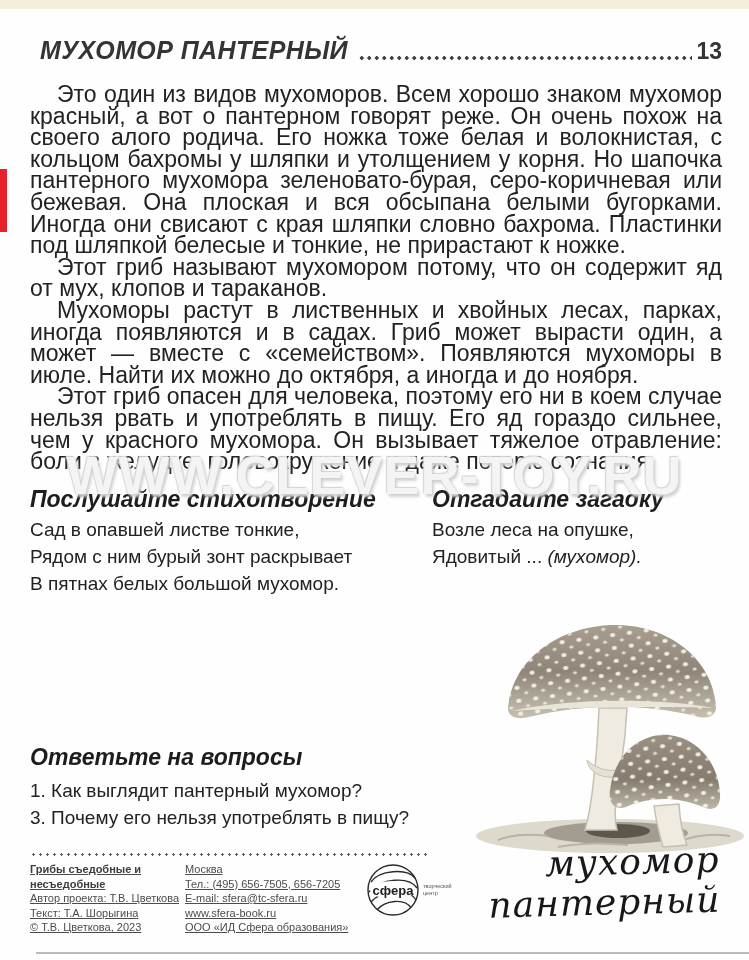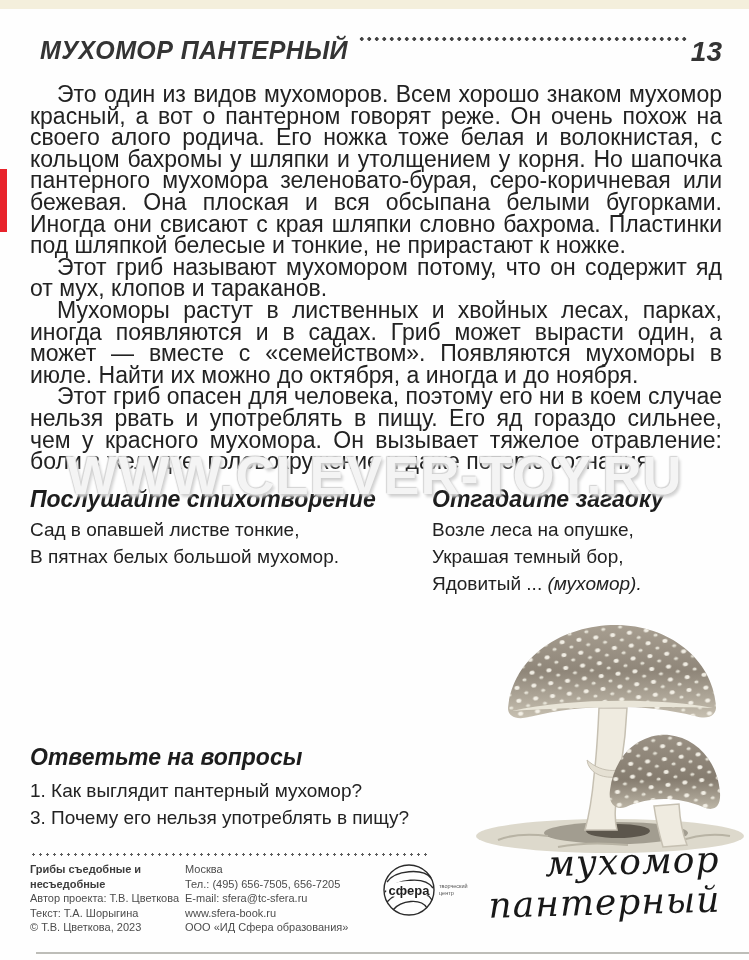--- a/index.html
+++ b/index.html
@@ -12,35 +12,35 @@
     font-family:"Liberation Sans",sans-serif;
     color:#222;
   }
   .top-edge{position:absolute;top:0;left:0;width:749px;height:9px;background:#f4efdc;}
   .bottom-edge-line{position:absolute;top:952px;left:36px;width:713px;height:2px;background:#bdbdb8;}
   .red-mark{position:absolute;top:169px;left:0;width:7px;height:63px;background:#e8232b;}
 
   
   .title-row{
     position:absolute;top:36px;left:40px;right:27px;
-    display:flex;align-items:flex-start;
+    display:flex;align-items:flex-end;
   }
   .title-text{
     font-weight:bold;font-style:italic;
     font-size:25px;letter-spacing:.4px;color:#343434;
     white-space:nowrap;
   }
   .title-leader{
     flex:1;height:6px;margin:0 4px 4px 10px;
     background-image:radial-gradient(circle,#424242 1.7px,transparent 2px);
     background-size:7.5px 6px;background-repeat:repeat-x;background-position:0 100%;
   }
   .page-number{
-    font-weight:bold;font-style:italic;
-    font-size:28px;color:#343434;
+    font-weight:bold;
+    font-size:23px;color:#343434;
   }
 
   
   .article{
     position:absolute;top:84px;left:30px;width:692px;
     font-size:23px;line-height:21.6px;
     text-align:justify;
   }
   .article p{margin:0;text-indent:27px;}
 
@@ -68,32 +68,32 @@
   
   .questions-block{position:absolute;top:744px;left:30px;width:430px;font-size:19px;line-height:27.5px;}
   .questions-block .col-heading{margin-bottom:5px;}
 
   
   .mushroom-art{position:absolute;top:612px;left:468px;width:277px;height:243px;}
 
   
   .footer{
     position:absolute;top:853px;left:30px;width:692px;
-    font-size:11px;line-height:14.5px;color:#4c4c4c;
+    font-size:11px;line-height:14.5px;color:#4c4c4c;text-decoration:underline;
   }
   .footer-dots{
     width:398px;height:3px;margin-bottom:6px;
     background-image:radial-gradient(circle,#5a5a5a 1.1px,transparent 1.35px);
     background-size:7px 3px;background-repeat:repeat-x;
   }
   .footer-cols{display:flex;align-items:flex-start;}
   .footer-col1{width:155px;}
   .footer-col2{width:172px;}
   .footer-series{font-weight:bold;color:#3d3d3d;}
-  .footer-logo{margin-left:24px;}
+  .footer-logo{margin-left:8px;}
 
   
   .caption{
     position:absolute;top:843px;left:460px;width:260px;
     text-align:right;
     font-family:"DejaVu Serif","Liberation Serif",serif;
     font-style:italic;font-size:36px;line-height:40px;
     color:#181818;letter-spacing:1px;
     transform:rotate(-1.5deg);
   }
@@ -117,27 +117,27 @@
     <p>Этот гриб называют мухомором потому, что он содержит яд от мух, клопов и тараканов.</p>
     <p>Мухоморы растут в лиственных и хвойных лесах, парках, иногда появляются и в садах. Гриб может вырасти один, а может — вместе с «семейством». Появляются мухоморы в июле. Найти их можно до октября, а иногда и до ноября.</p>
     <p>Этот гриб опасен для человека, поэтому его ни в коем случае нельзя рвать и употреблять в пищу. Его яд гораздо сильнее, чем у красного мухомора. Он вызывает тяжелое отравление: боли в желудке, головокружение и даже потерю сознания.</p>
   </div>
 
   <div class="watermark">WWW.CLEVER-TOY.RU</div>
 
   <div class="col-block poem-block">
     <div class="col-heading">Послушайте стихотворение</div>
     <span class="col-line">Сад в опавшей листве тонкие,</span>
+    <span class="col-line">Рядом с ним бурый зонт раскрывает</span>
     <span class="col-line">В пятнах белых большой мухомор.</span>
   </div>
 
   <div class="col-block riddle-block">
     <div class="col-heading">Отгадайте загадку</div>
     <span class="col-line">Возле леса на опушке,</span>
-    <span class="col-line">Украшая темный бор,</span>
     <span class="col-line"><span>Ядовитый ... </span><span class="answer-italic">(мухомор).</span></span>
   </div>
 
   <svg class="mushroom-art" viewBox="0 0 277 243" xmlns="http://www.w3.org/2000/svg">
     <defs>
       <pattern id="spots" width="17" height="13" patternUnits="userSpaceOnUse" patternTransform="rotate(-8)">
         <ellipse cx="4" cy="4" rx="2.7" ry="2" fill="#f5f2e9" opacity="0.95"></ellipse>
         <ellipse cx="12.5" cy="10" rx="2.1" ry="1.6" fill="#efece1" opacity="0.85"></ellipse>
       </pattern>
       <linearGradient id="capg" x1="0" y1="0" x2="0" y2="1">

